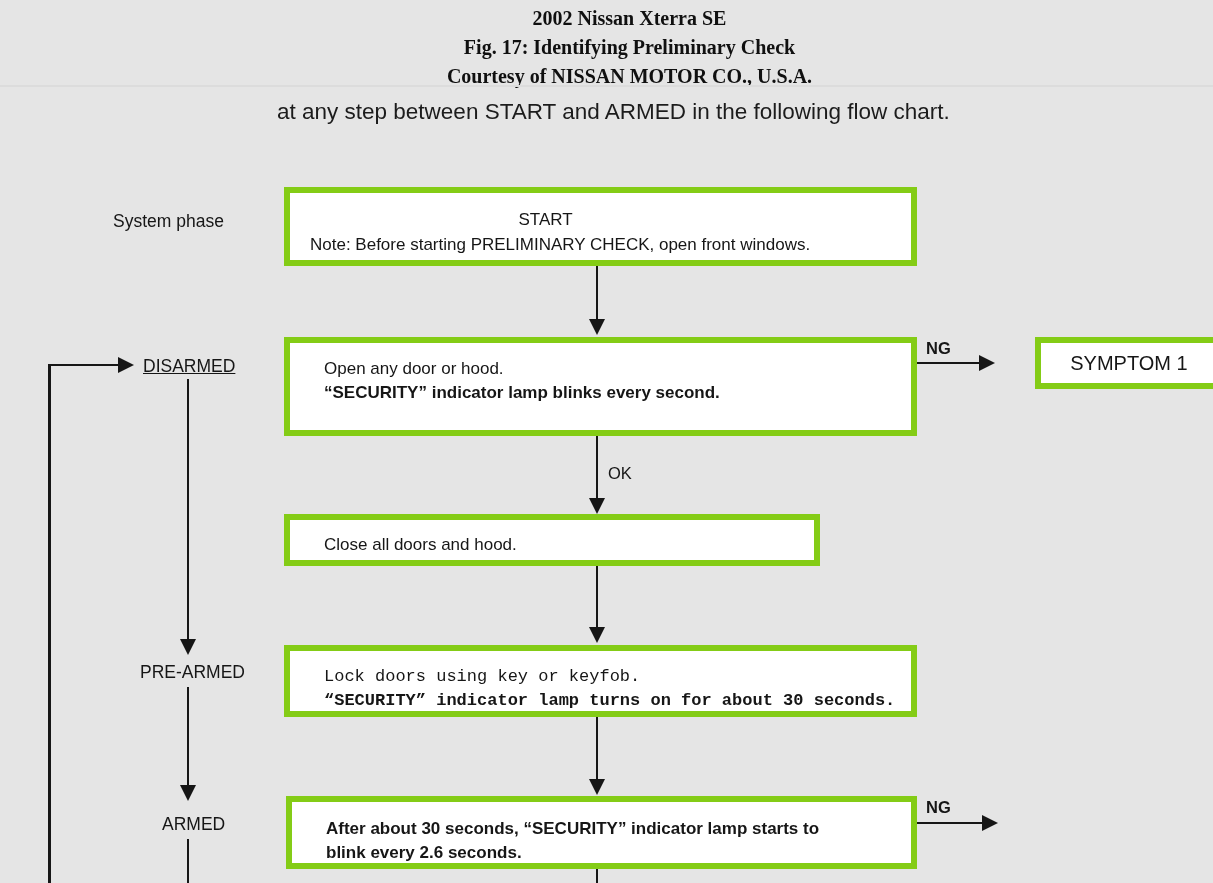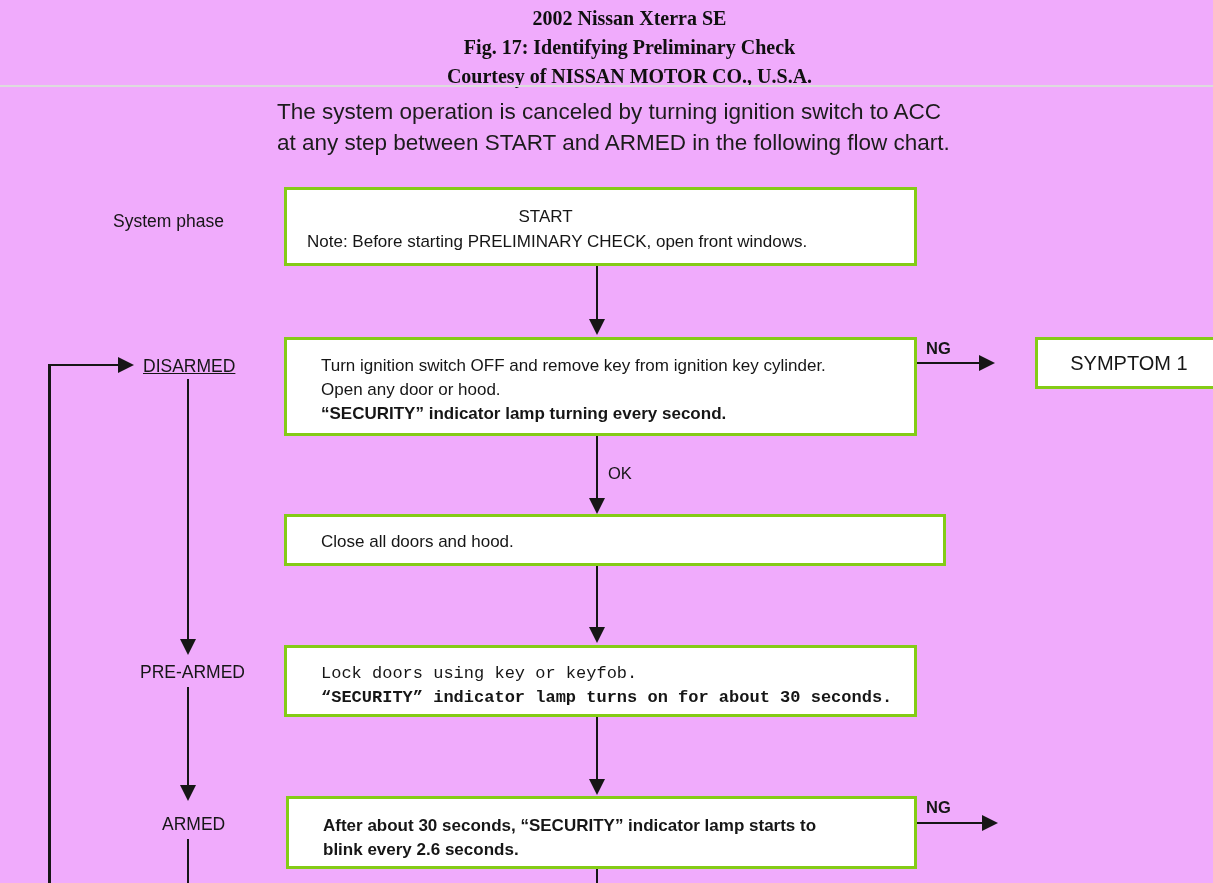--- a/index.html
+++ b/index.html
@@ -1,26 +1,26 @@
 <!DOCTYPE html>
 <html><head>
 <meta charset="utf-8">
 <style>
   html,body{margin:0;padding:0;background:#fff;}
-  #page{position:relative;width:1213px;height:883px;background:#f0abfc;overflow:hidden;
+  #page{position:relative;width:1213px;height:883px;background:#e5e5e5;overflow:hidden;
         font-family:"Liberation Sans",sans-serif;color:#141414;}
   
   .doc-header{position:absolute;left:0;top:4px;width:1213px;text-align:center;
               font-family:"Liberation Serif",serif;font-weight:700;font-size:20px;
               line-height:29px;color:#101010;padding-left:46px;box-sizing:border-box;}
   .header-rule{position:absolute;left:0;top:85px;width:1213px;height:2px;background:#dcdcdc;}
   
   .intro{position:absolute;left:277px;top:96px;font-size:22.5px;line-height:31px;color:#1c1c1c;}
   
-  .fbox{position:absolute;border:3px solid #84cc16;box-sizing:border-box;background:#fff;
+  .fbox{position:absolute;border:6px solid #84cc16;box-sizing:border-box;background:#fff;
         font-size:17px;line-height:24px;color:#161616;}
   .fbox .ln{white-space:nowrap;}
   .b{font-weight:700;}
   .start-box{text-align:center;padding:14px 130px 0 20px;line-height:25px;}
   .body-box{padding:14px 10px 0 34px;}
   .symptom-box{display:flex;align-items:center;justify-content:center;font-size:20px;margin-left:40px;}
   
   .phase-label{position:absolute;font-size:17.5px;color:#161616;white-space:nowrap;}
   .edge-label{position:absolute;font-size:16.5px;color:#161616;white-space:nowrap;}
   
@@ -37,21 +37,20 @@
 <div id="page">
 
   <div class="doc-header">
     <div>2002 Nissan Xterra SE</div>
     <div>Fig. 17: Identifying Preliminary Check</div>
     <div>Courtesy of NISSAN MOTOR CO., U.S.A.</div>
   </div>
   <div class="header-rule"></div>
 
   <div class="intro">
-    <div>The system operation is canceled by turning ignition switch to ACC</div>
     <div>at any step between START and ARMED in the following flow chart.</div>
   </div>
 
   <div class="phase-label" style="left:113px;top:211px;">System phase</div>
 
   <div class="phase-label" style="left:143px;top:356px;text-decoration:underline;">DISARMED</div>
   <div class="phase-label" style="left:140px;top:662px;">PRE-ARMED</div>
   <div class="phase-label" style="left:162px;top:814px;">ARMED</div>
 
   <div class="vline" style="left:48px;top:364px;height:519px;width:3px;"></div>
@@ -68,37 +67,36 @@
 
   <div class="fbox start-box" style="left:284px;top:187px;width:633px;height:79px;">
     <div class="ln">START</div>
     <div class="ln">Note: Before starting PRELIMINARY CHECK, open front windows.</div>
   </div>
 
   <div class="vline" style="left:596px;top:266px;height:54px;"></div>
   <div class="ah-down" style="left:589px;top:319px;"></div>
 
   <div class="fbox body-box" style="left:284px;top:337px;width:633px;height:99px;">
-    <div class="ln">Turn ignition switch OFF and remove key from ignition key cylinder.</div>
     <div class="ln">Open any door or hood.</div>
-    <div class="ln b">“SECURITY” indicator lamp turning every second.</div>
+    <div class="ln b">“SECURITY” indicator lamp blinks every second.</div>
   </div>
 
   <div class="edge-label b" style="left:926px;top:339px;font-weight:700;">NG</div>
   <div class="hline" style="left:917px;top:362px;width:64px;"></div>
   <div class="ah-right" style="left:979px;top:355px;"></div>
   <div class="fbox symptom-box" style="left:995px;top:337px;width:188px;height:52px;">
     <span>SYMPTOM 1</span>
   </div>
 
   <div class="vline" style="left:596px;top:436px;height:63px;"></div>
   <div class="ah-down" style="left:589px;top:498px;"></div>
   <div class="edge-label" style="left:608px;top:464px;">OK</div>
 
-  <div class="fbox body-box" style="left:284px;top:514px;width:662px;height:52px;padding-top:13px;">
+  <div class="fbox body-box" style="left:284px;top:514px;width:536px;height:52px;padding-top:13px;">
     <div class="ln">Close all doors and hood.</div>
   </div>
 
   <div class="vline" style="left:596px;top:566px;height:62px;"></div>
   <div class="ah-down" style="left:589px;top:627px;"></div>
 
   <div class="fbox body-box" style="left:284px;top:645px;width:633px;height:72px;font-family:Liberation Mono, monospace;">
     <div class="ln">Lock doors using key or keyfob.</div>
     <div class="ln b">“SECURITY” indicator lamp turns on for about 30 seconds.</div>
   </div>

